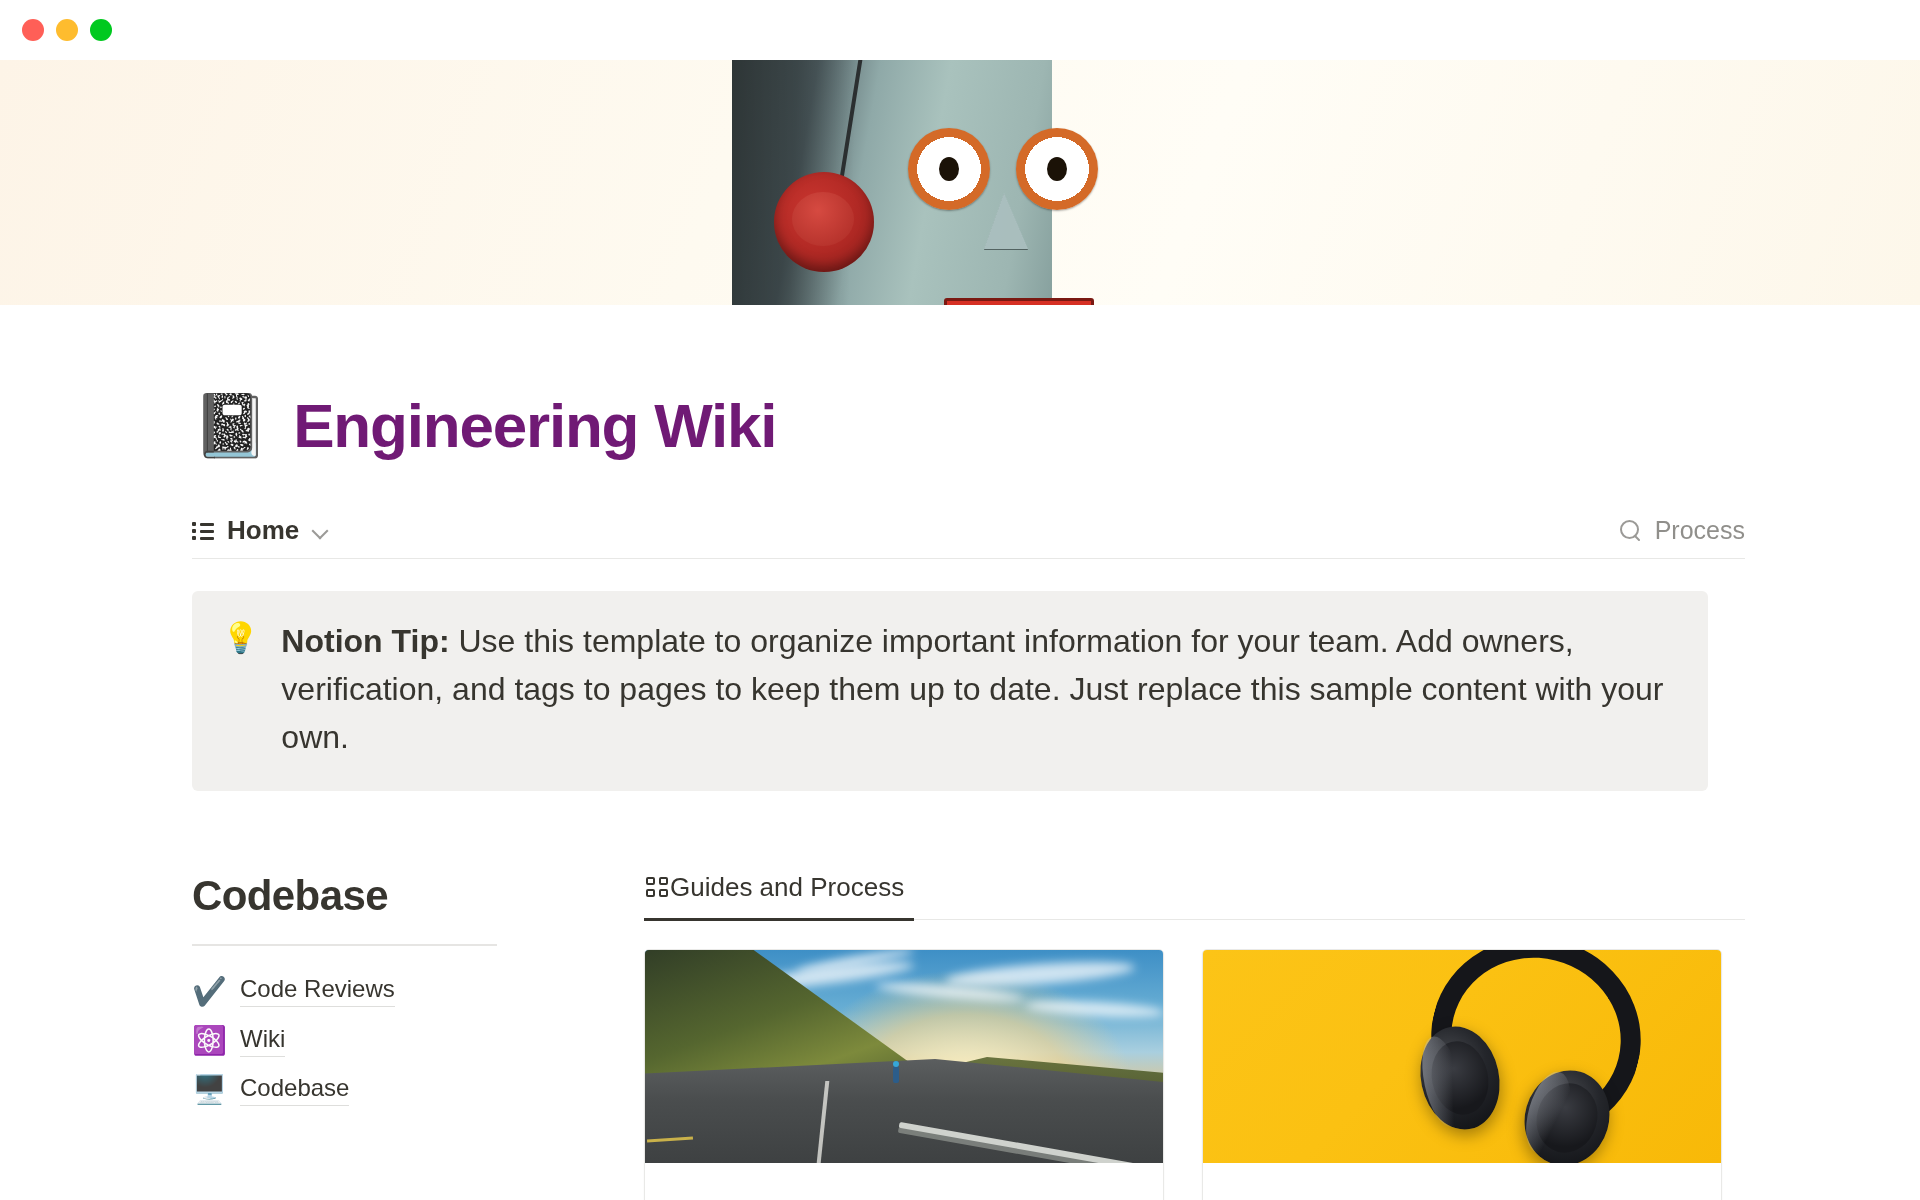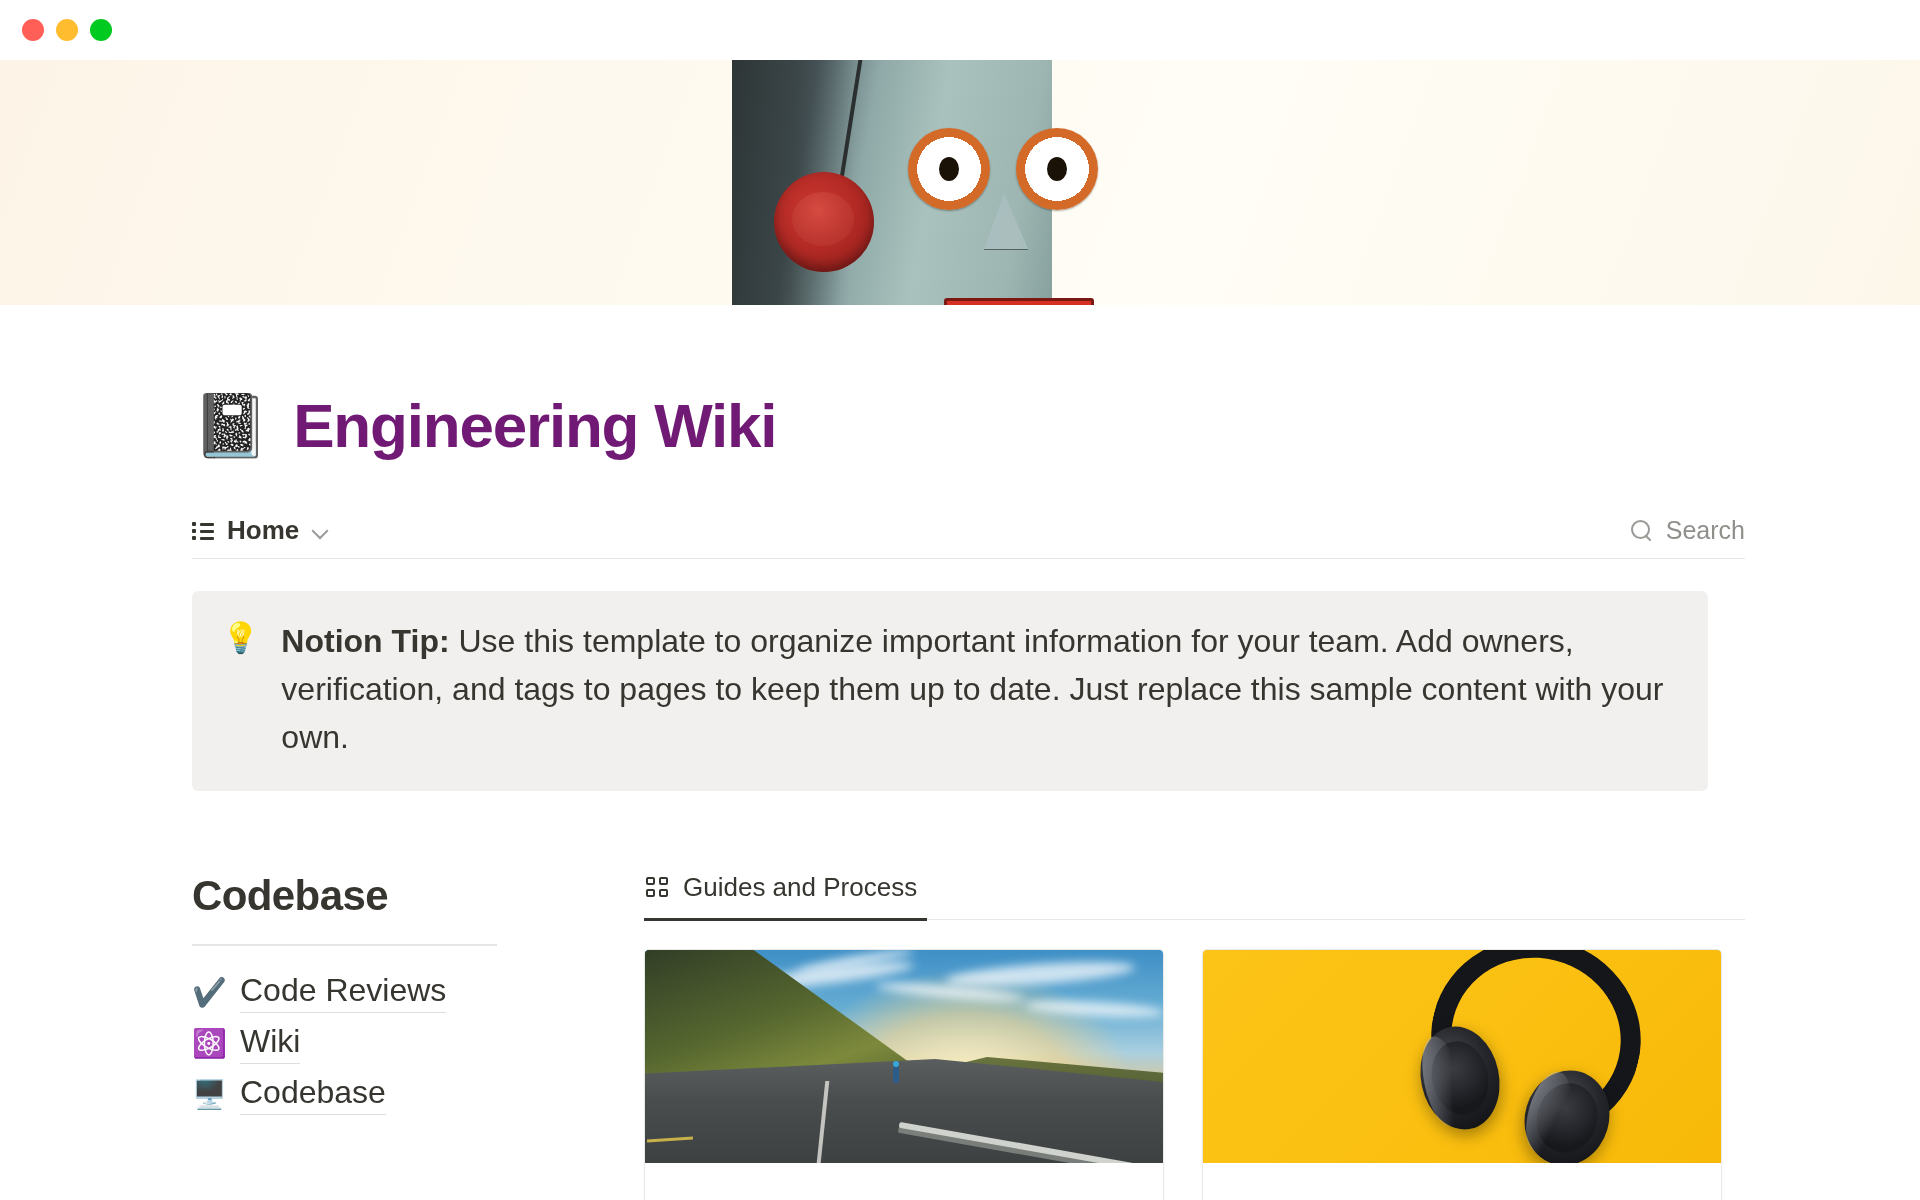--- a/index.html
+++ b/index.html
@@ -181,34 +181,34 @@
     letter-spacing: -0.6px; line-height: 1.15;
   }
   .section-rule {
     height: 1.5px; background: #e6e5e3;
     margin: 24px 0 26px 0; width: 305px;
   }
   .link-list { display: flex; flex-direction: column; gap: 10px; }
   .link-item { display: flex; align-items: center; gap: 14px; }
   .link-emoji { font-size: 28px; width: 34px; text-align: center; line-height: 1.4; }
   .link-text {
-    font-size: 32px; color: #37352f;
+    font-size: 24px; color: #37352f;
     border-bottom: 1.5px solid #dededc;
     padding-bottom: 3px;
     cursor: pointer;
   }
 
   
   .tabs-bar {
     display: flex; align-items: flex-end; gap: 0;
     border-bottom: 1.5px solid #e8e8e6;
     position: relative;
   }
   .tab {
-    display: flex; align-items: center; gap: 13px;
+    display: flex; align-items: center; 
     padding: 0 10px 16px 2px;
     position: relative;
   }
   .tab.active::after {
     content: ""; position: absolute; left: 0; right: 0; bottom: -1.5px;
     height: 3px; background: #37352f;
   }
   .gallery-icon { width: 24px; height: 24px; position: relative; display: block; }
   .gallery-icon span {
     position: absolute; border: 2px solid #37352f; border-radius: 2px;
@@ -365,21 +365,21 @@
         <i class="li1"></i>
           <b class="lb1"></b>
         <i class="li2"></i>
           <b class="lb2"></b>
       </span>
       <span class="nav-label">Home</span>
       <span class="chev"></span>
     </div>
     <div class="nav-right">
       <span class="mag"></span>
-      <span class="search-label">Search</span>
+      <span class="search-label">Process</span>
     </div>
   </div>
 
   <div class="callout">
     <span class="callout-emoji">💡</span>
     <div class="callout-text">
       <b>Notion Tip:</b><span> Use this template to organize important information for your team. Add owners, verification, and tags to pages to keep them up to date. Just replace this sample content with your own.</span>
     </div>
   </div>
 

